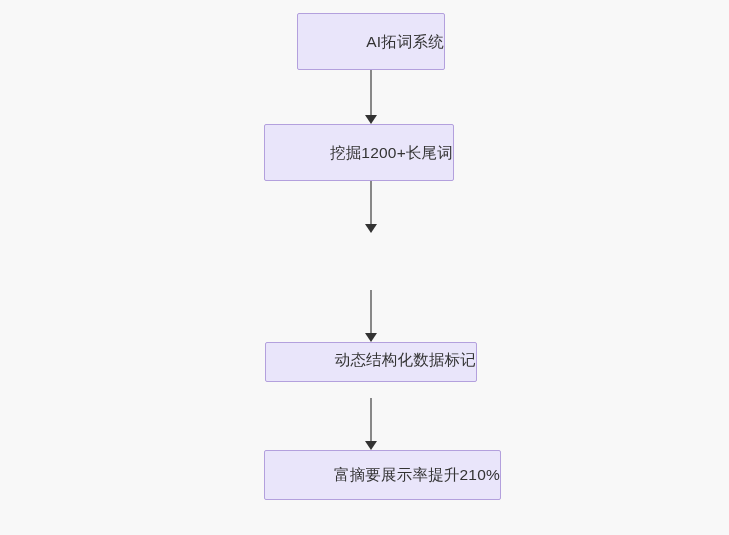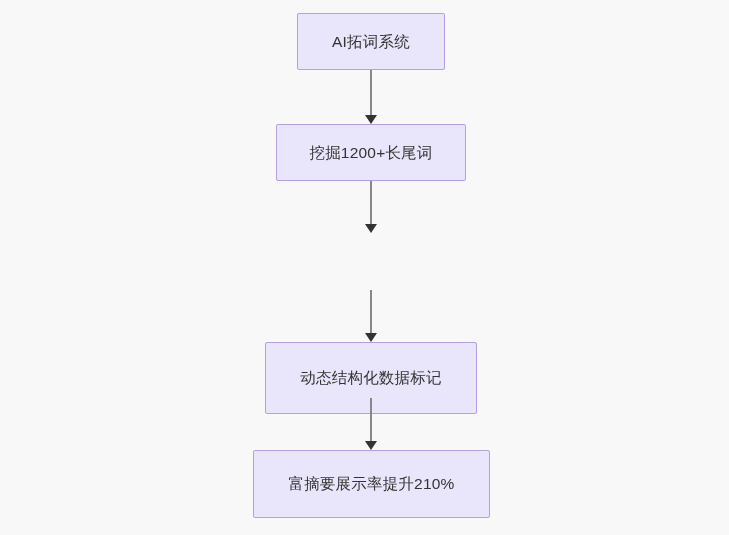--- a/index.html
+++ b/index.html
@@ -19,21 +19,21 @@
     height: 535px;
   }
   .node {
     position: absolute;
     box-sizing: border-box;
     background: #e9e5fa;
     border: 1.4px solid #b3a0dd;
     border-radius: 2px;
     display: flex;
     align-items: center;
-    justify-content: center;
+    justify-content: flex-end;
     color: #333333;
     font-size: 15.5px;
     line-height: 1;
     letter-spacing: 0.2px;
     white-space: nowrap;
     user-select: none;
   }
   .node-label {
     display: block;
   }
@@ -67,41 +67,41 @@
 
   <div class="node" style="left:297px; top:13px; width:148px; height:57px;">
     <span class="node-label">AI拓词系统</span>
   </div>
 
   <div class="edge" style="left:364px; top:70px; height:54px;">
     <div class="edge-line" style="height:45px;"></div>
     <div class="edge-head"></div>
   </div>
 
-  <div class="node" style="left:276px; top:124px; width:190px; height:57px;">
+  <div class="node" style="left:264px; top:124px; width:190px; height:57px;">
     <span class="node-label">挖掘1200+长尾词</span>
   </div>
 
   <div class="edge" style="left:364px; top:181px; height:52px;">
     <div class="edge-line" style="height:43px;"></div>
     <div class="edge-head"></div>
   </div>
 
 
   <div class="edge" style="left:364px; top:290px; height:52px;">
     <div class="edge-line" style="height:43px;"></div>
     <div class="edge-head"></div>
   </div>
 
-  <div class="node" style="left:265px; top:342px; width:212px; height:72px;">
+  <div class="node" style="left:265px; top:342px; width:212px; height:40px;font-family:Liberation Mono, monospace;">
     <span class="node-label">动态结构化数据标记</span>
   </div>
 
   <div class="edge" style="left:364px; top:398px; height:52px;">
     <div class="edge-line" style="height:43px;"></div>
     <div class="edge-head"></div>
   </div>
 
-  <div class="node" style="left:253px; top:450px; width:237px; height:68px;">
+  <div class="node" style="left:264px; top:450px; width:237px; height:50px;">
     <span class="node-label">富摘要展示率提升210%</span>
   </div>
 
 </div>
 
 </body></html>

